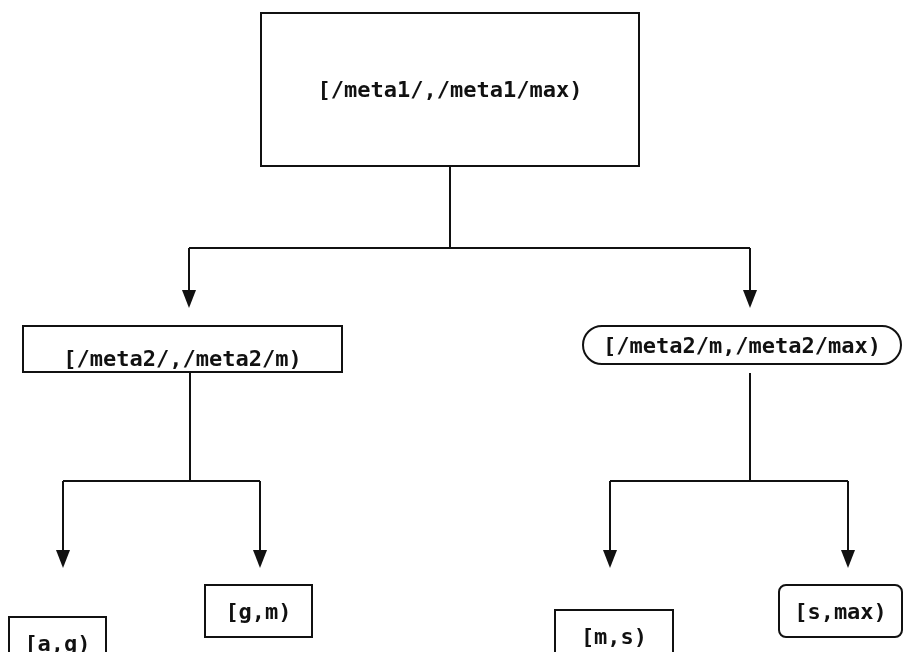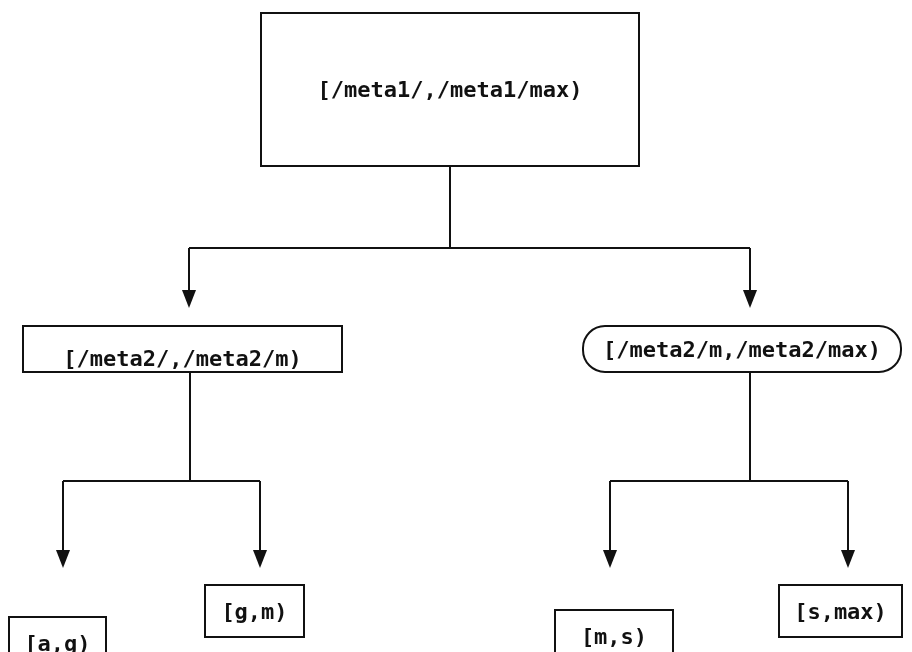--- a/index.html
+++ b/index.html
@@ -32,25 +32,25 @@
     color: #111111;
     display: flex;
     align-items: center;
     justify-content: center;
     font-size: 22px;
     font-weight: bold;
     white-space: nowrap;
   }
   .node-root  { left: 260px; top: 12px;  width: 380px; height: 155px; }
   .node-left  { left: 22px;  top: 325px; width: 321px; height: 48px; align-items: flex-end;  }
-  .node-right { left: 582px; top: 325px; width: 320px; height: 48px; border-radius: 23px;  }
+  .node-right { left: 582px; top: 325px; width: 320px; height: 40px; border-radius: 23px;  }
   .node-leaf1 { left: 8px;   top: 616px; width: 99px;  height: 54px;  }
-  .node-leaf2 { left: 204px; top: 584px; width: 101px;  height: 54px;  }
+  .node-leaf2 { left: 204px; top: 584px; width: 109px;  height: 54px;  }
   .node-leaf3 { left: 554px; top: 609px; width: 120px;  height: 54px;  }
-  .node-leaf4 { left: 778px; top: 584px; width: 125px; height: 54px;  }
+  .node-leaf4 { left: 778px; top: 584px; width: 125px; height: 54px; border-radius: 8px;  }
   .edge {
     stroke: #111111;
     stroke-width: 2;
     fill: none;
   }
   .arrowhead {
     fill: #111111;
     stroke: none;
   }
 </style>

